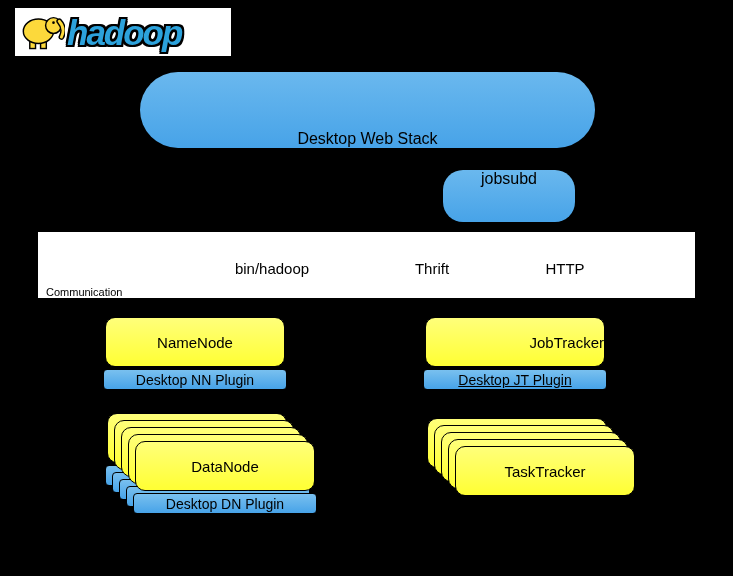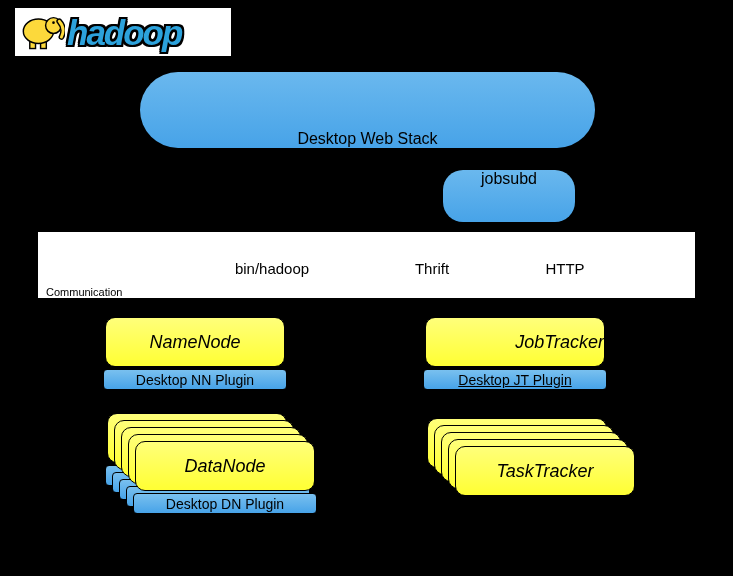--- a/index.html
+++ b/index.html
@@ -31,21 +31,21 @@
   }
   
   .commbar{position:absolute;left:38px;top:232px;width:657px;height:66px;background:var(--panel,#fff);}
   .commlabel{position:absolute;left:8px;top:22px;font-size:11px;margin-top:32px;}
   .ci{position:absolute;top:28px;transform:translateX(-50%);font-size:15px;white-space:nowrap;}
   .ci1{left:234px}.ci2{left:394px}.ci3{left:527px}
   
   .ycard{
     width:180px;height:50px;box-sizing:border-box;border:1px solid #000;border-radius:10px;
     background:linear-gradient(#ffff7a,var(--yellow,#FFFF33));
-    display:flex;align-items:center;justify-content:center;font-size:18px;font-style:italic;
+    display:flex;align-items:center;justify-content:center;font-size:15px;
   }
   .plugin{
     height:21px;box-sizing:border-box;border:1px solid #000;border-radius:4px;
     background:linear-gradient(#79c0ef,var(--blue,#47A3E8));
     display:flex;align-items:center;justify-content:center;font-size:14px;white-space:nowrap;
   }
   .namenode{position:absolute;left:105px;top:317px;}
   .nnplugin{position:absolute;left:103px;top:369px;width:184px;}
   .jobtracker{position:absolute;left:425px;top:317px;justify-content:flex-end;}
   .jtplugin{position:absolute;left:423px;top:369px;width:184px;text-decoration:underline;}

